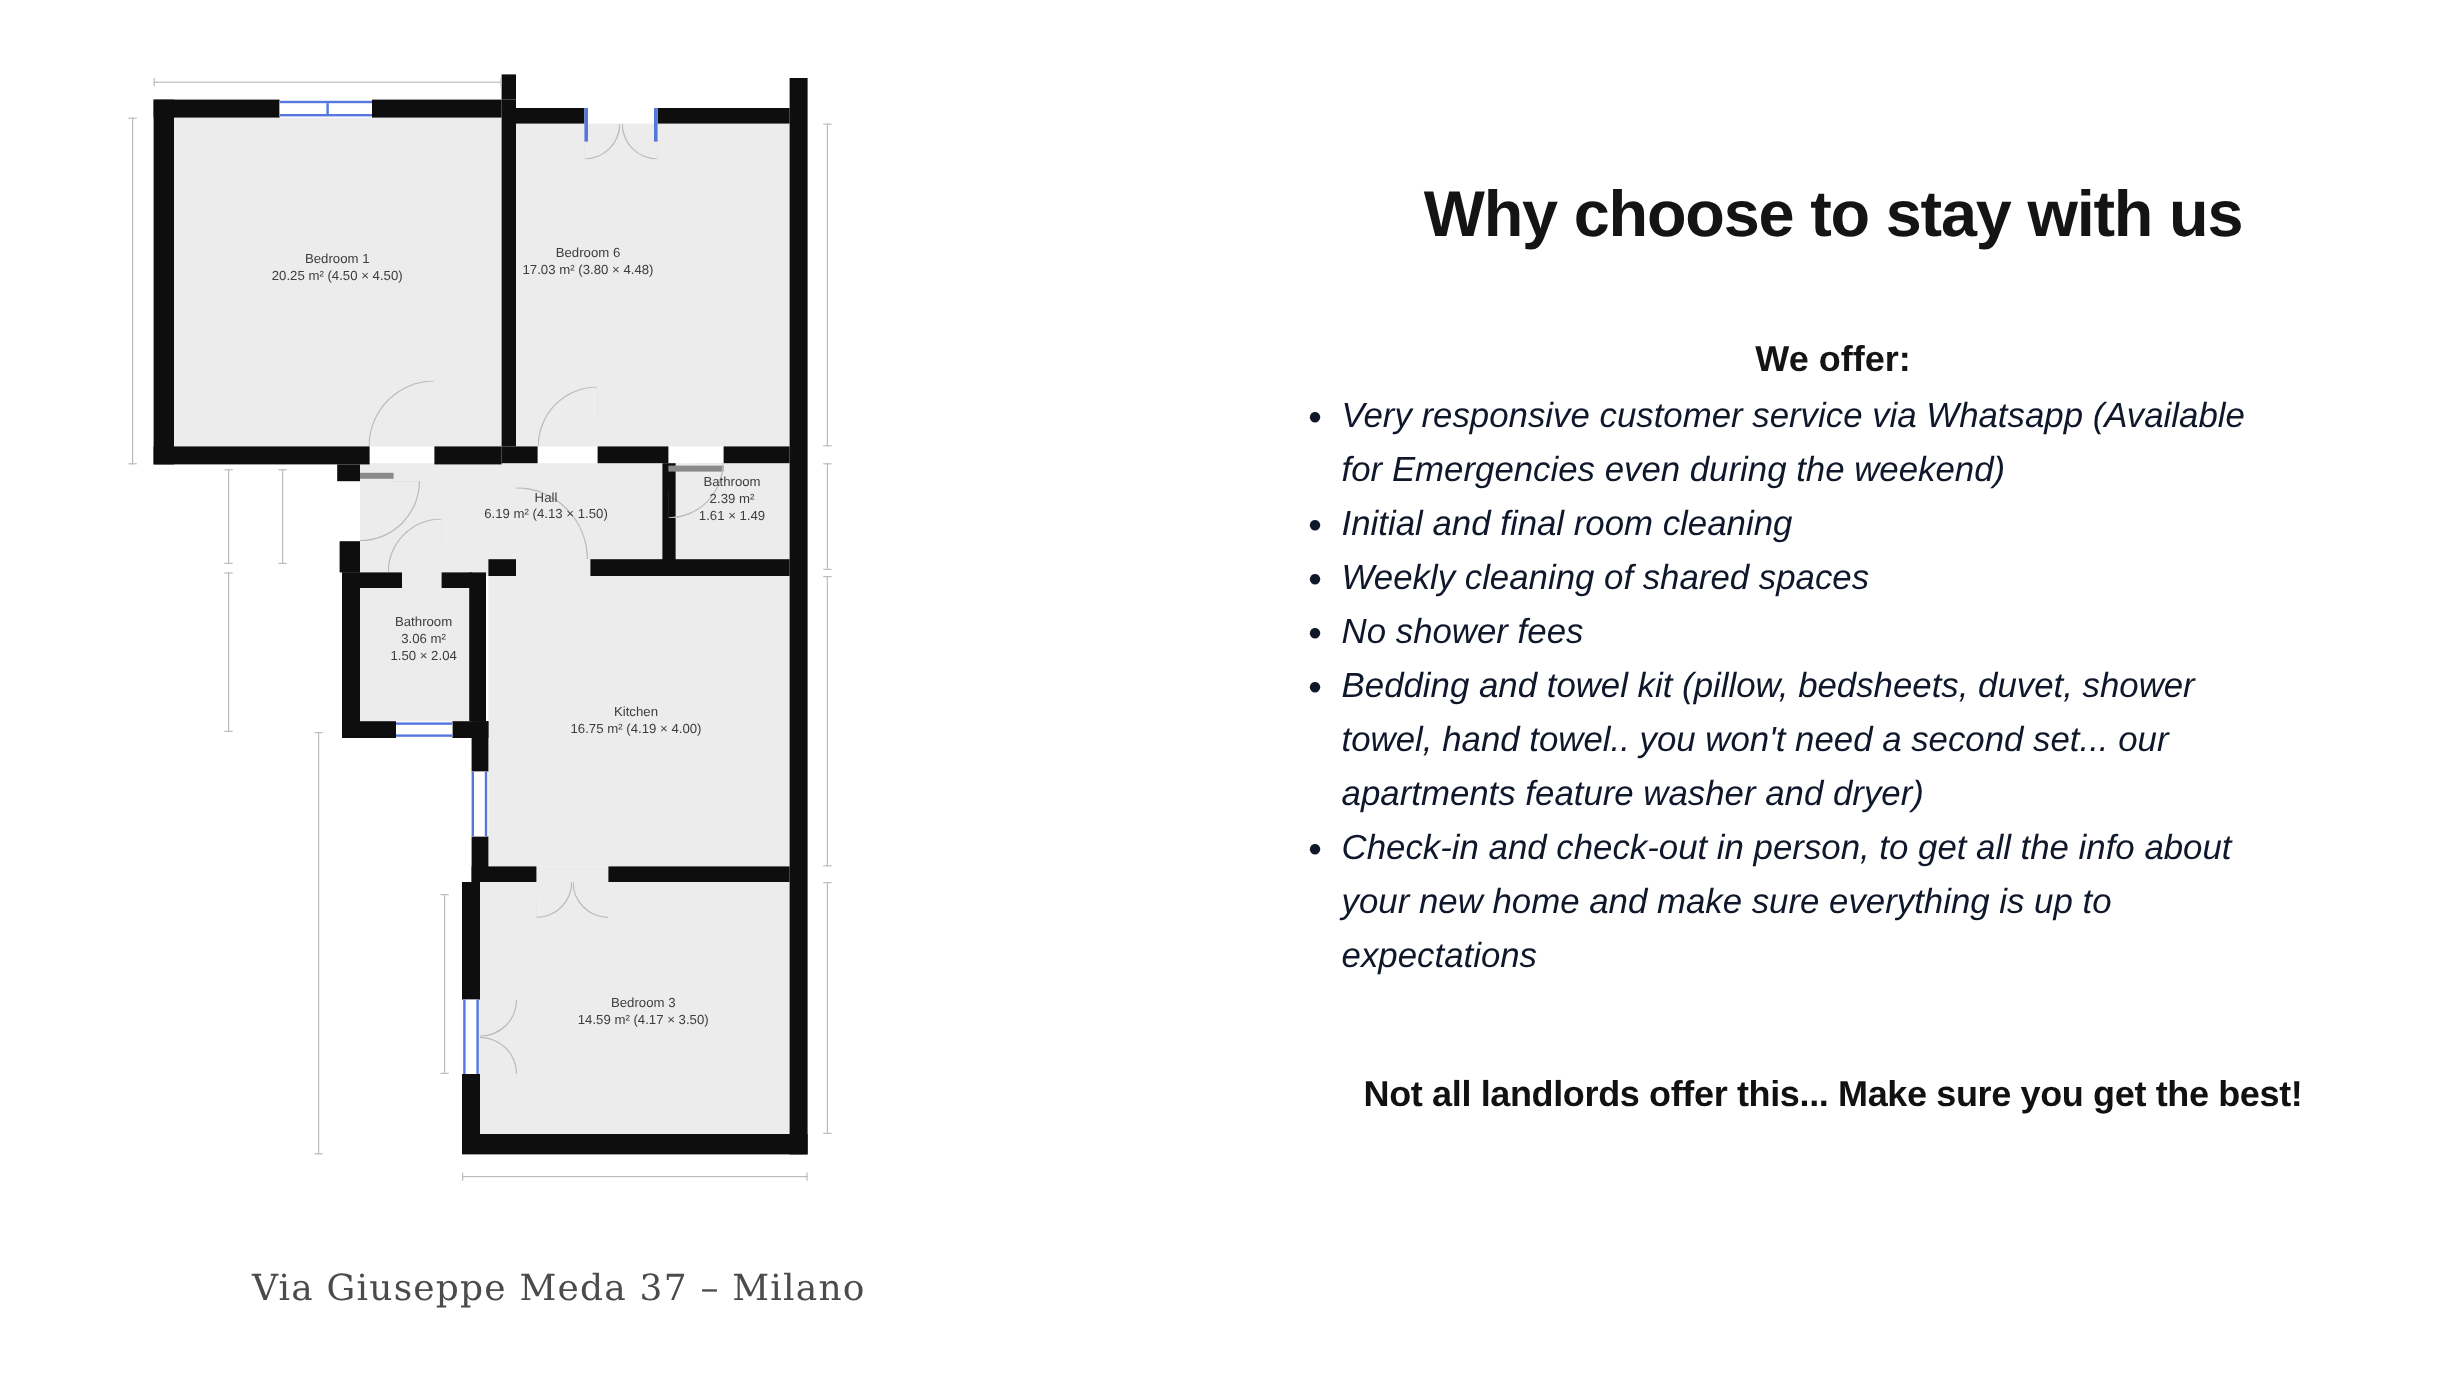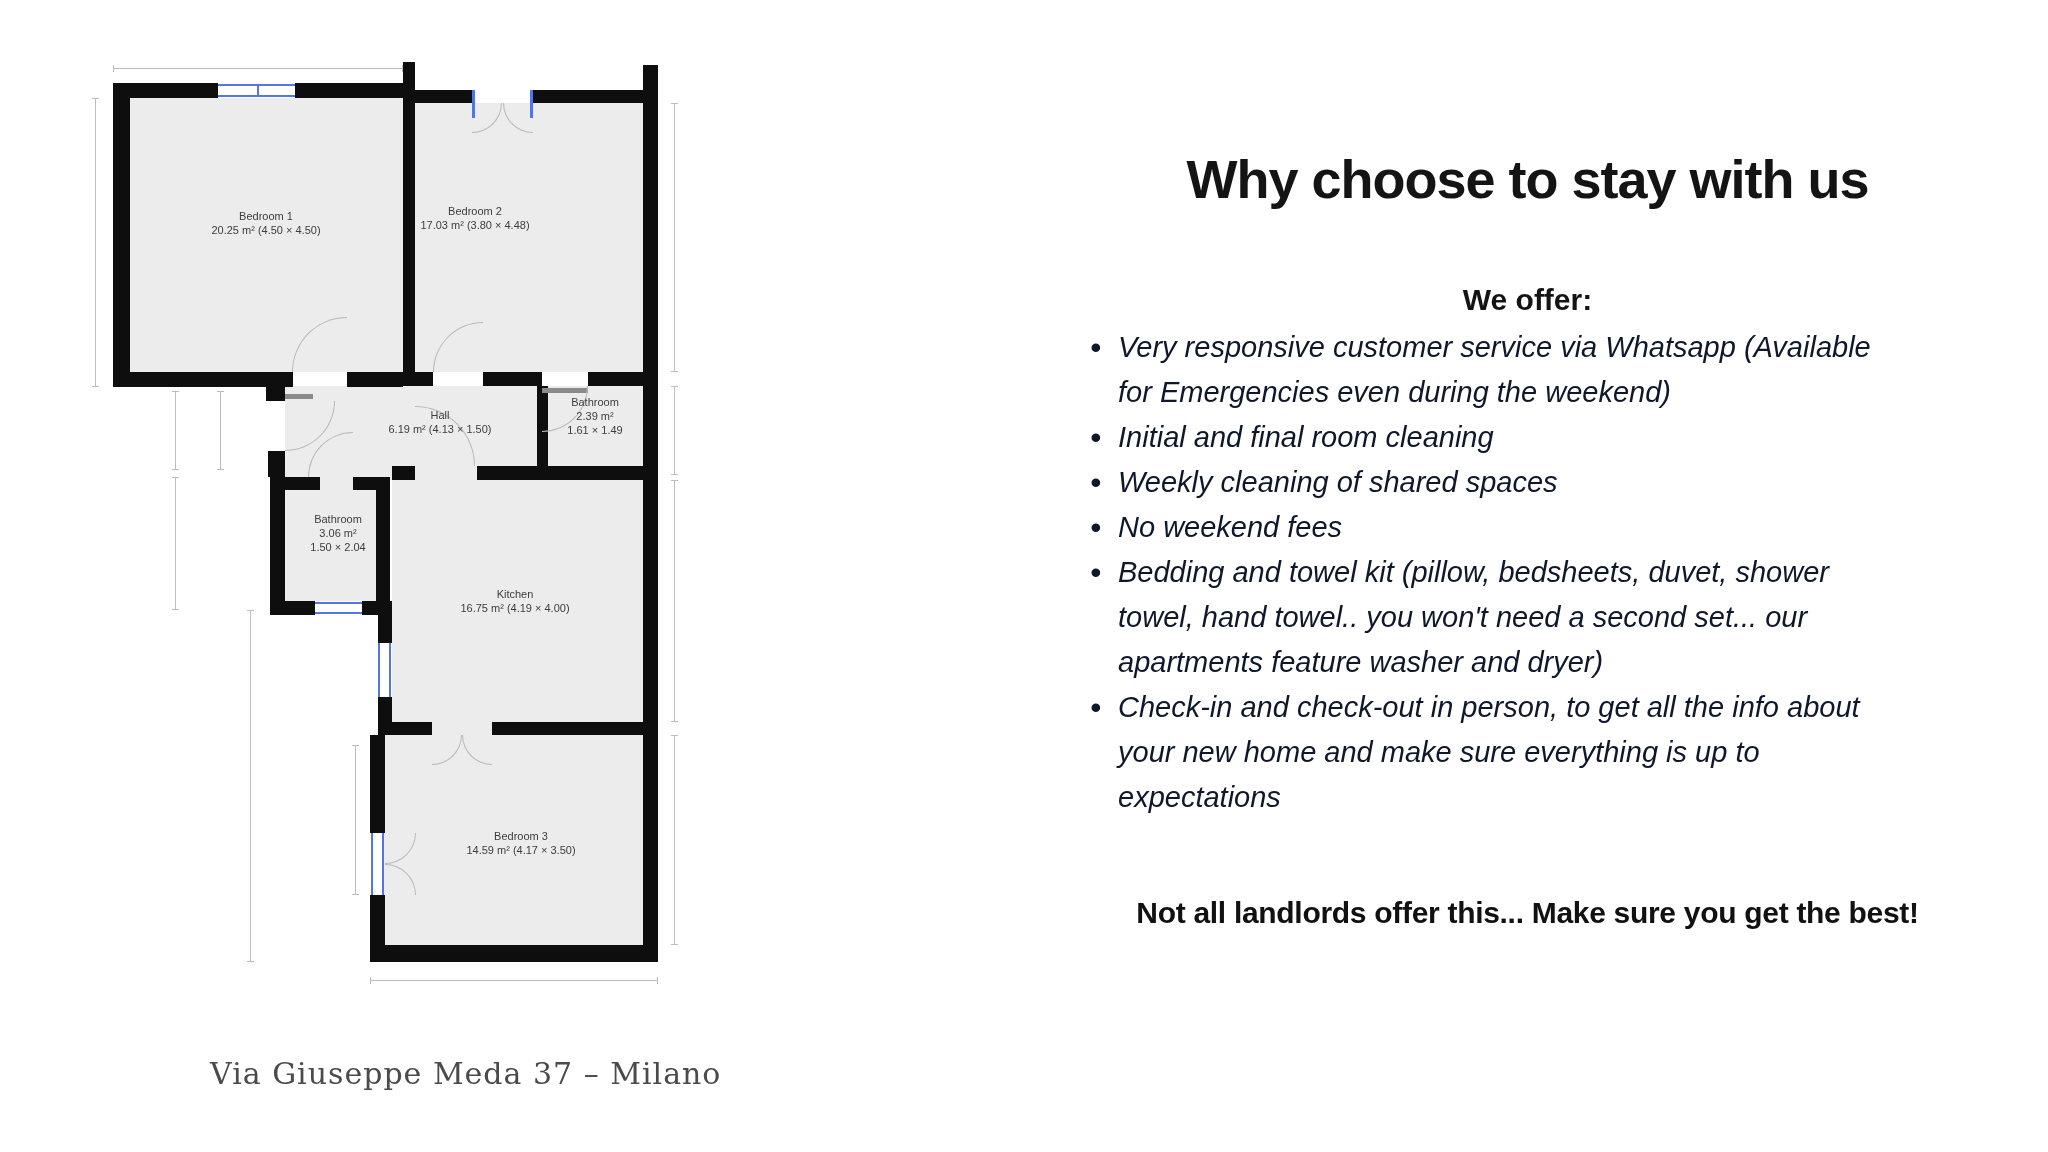--- a/index.html
+++ b/index.html
@@ -1,19 +1,19 @@
 <!DOCTYPE html>
 <html><head>
 <meta charset="utf-8">
 <style>
   html,body{margin:0;padding:0;}
   body{width:2048px;height:1152px;background:#ffffff;position:relative;overflow:hidden;
        font-family:"Liberation Sans",sans-serif;}
   
-  .plan{position:absolute;left:70px;top:50px;width:640px;height:960px;text-decoration:underline;}
+  .plan{position:absolute;left:85px;top:50px;width:640px;height:960px;text-decoration:underline;}
   .rf{position:absolute;background:#ececec;}
   .w{position:absolute;background:#0e0e0e;}
   .win{position:absolute;background:#ffffff;box-sizing:border-box;}
   .win.h{border-top:2px solid #5577dd;border-bottom:2px solid #5577dd;}
   .win.v{border-left:2px solid #5577dd;border-right:2px solid #5577dd;}
   .mullion{position:absolute;left:50%;top:0;width:2px;height:100%;background:#5577dd;}
   .jamb{position:absolute;background:#5577dd;}
   .lintel{position:absolute;background:#8a8a8a;}
   .arc{position:absolute;box-sizing:border-box;border:0 solid #b9b9b9;}
   .arc.tl{border-top-width:1px;border-left-width:1px;border-radius:100% 0 0 0;}
@@ -124,21 +124,21 @@
   <div class="dim dimv" style="left:604px;top:430px;height:242px;"></div>
   <div class="dim dimv" style="left:604px;top:685px;height:210px;"></div>
   <div class="dim dimh" style="left:300px;top:930px;width:288px;"></div>
   <div class="dim dimh" style="left:43px;top:18px;width:290px;"></div>
 
   <div class="roomlabel" style="left:196px;top:159px;">
     <span style="display:block">Bedroom 1</span>
     <span style="display:block">20.25 m² (4.50 × 4.50)</span>
   </div>
   <div class="roomlabel" style="left:405px;top:154px;">
-    <span style="display:block">Bedroom 2</span>
+    <span style="display:block">Bedroom 6</span>
     <span style="display:block">17.03 m² (3.80 × 4.48)</span>
   </div>
   <div class="roomlabel" style="left:370px;top:358px;">
     <span style="display:block">Hall</span>
     <span style="display:block">6.19 m² (4.13 × 1.50)</span>
   </div>
   <div class="roomlabel" style="left:525px;top:345px;">
     <span style="display:block">Bathroom</span>
     <span style="display:block">2.39 m²</span>
     <span style="display:block">1.61 × 1.49</span>
@@ -161,21 +161,21 @@
 <div class="address">Via Giuseppe Meda 37 – Milano</div>
 
 <div class="right">
   <div class="title">Why choose to stay with us</div>
   <div class="offer-head">We offer:</div>
   <ul class="offers">
       <li>Very responsive customer service via Whatsapp (Available
 for Emergencies even during the weekend)</li>
       <li>Initial and final room cleaning</li>
       <li>Weekly cleaning of shared spaces</li>
-      <li>No weekend fees</li>
+      <li>No shower fees</li>
       <li>Bedding and towel kit (pillow, bedsheets, duvet, shower
 towel, hand towel.. you won't need a second set... our
 apartments feature washer and dryer)</li>
       <li>Check-in and check-out in person, to get all the info about
 your new home and make sure everything is up to
 expectations</li>
     </ul>
   <div class="closing">Not all landlords offer this... Make sure you get the best!</div>
 </div>
 

